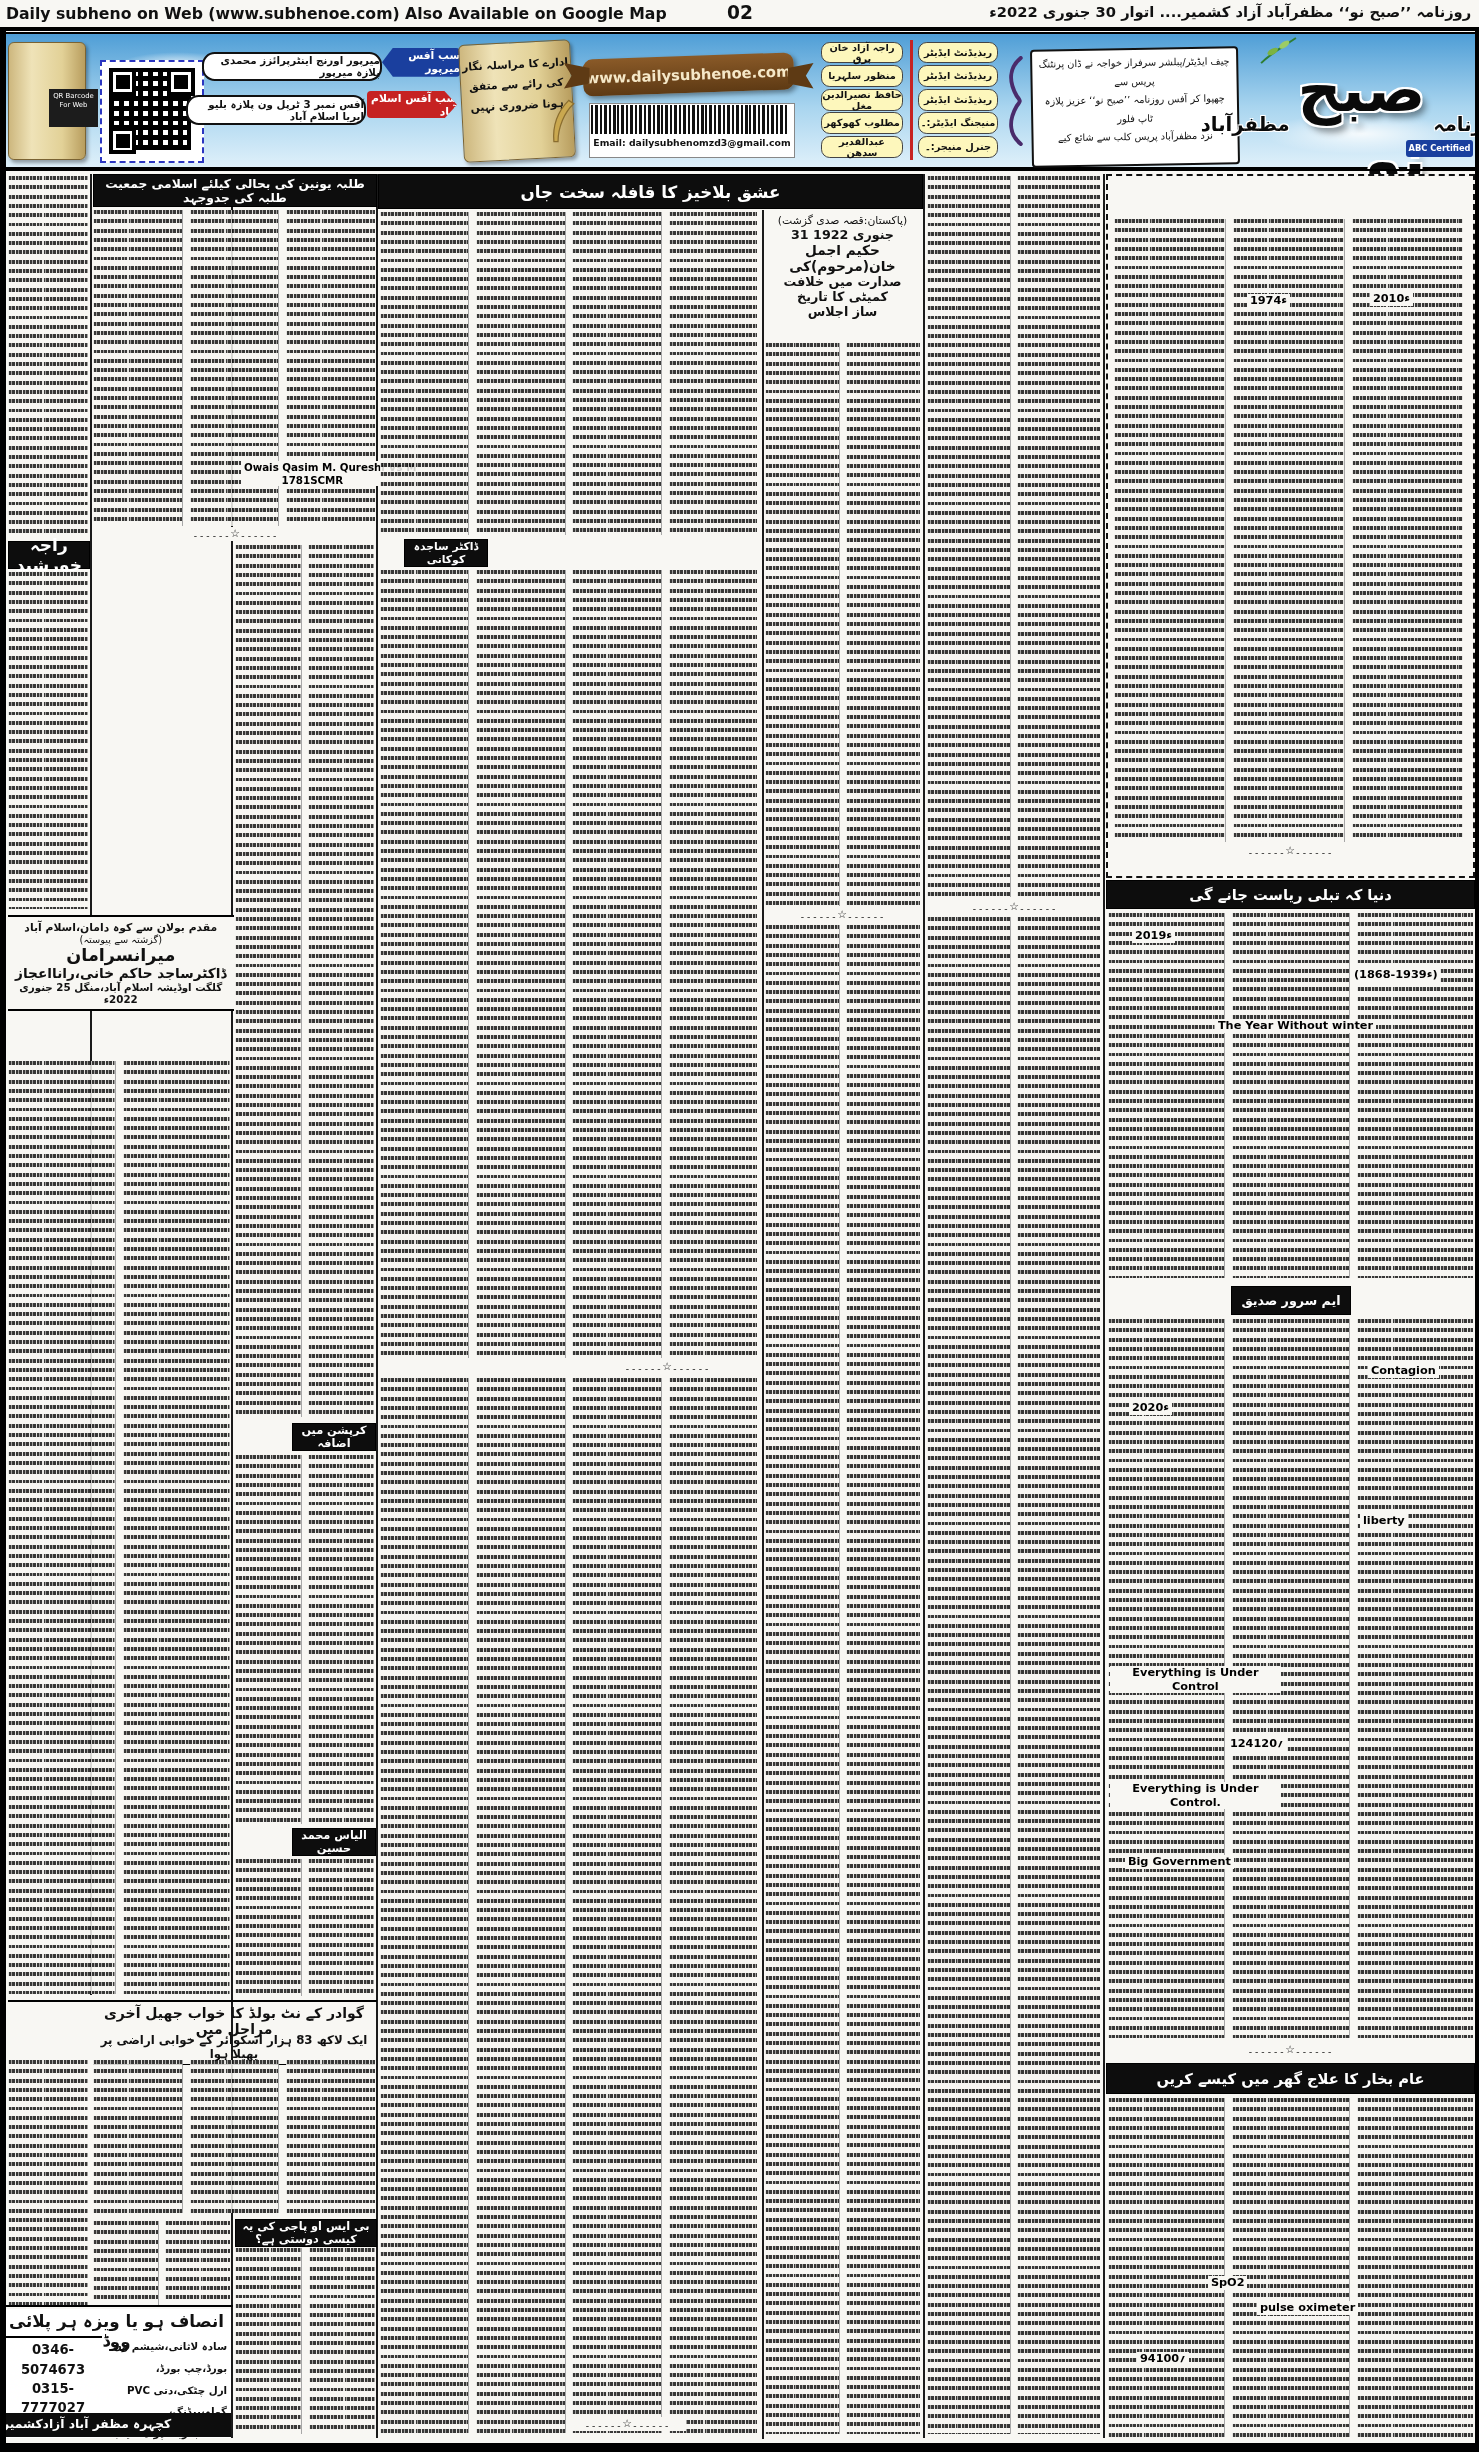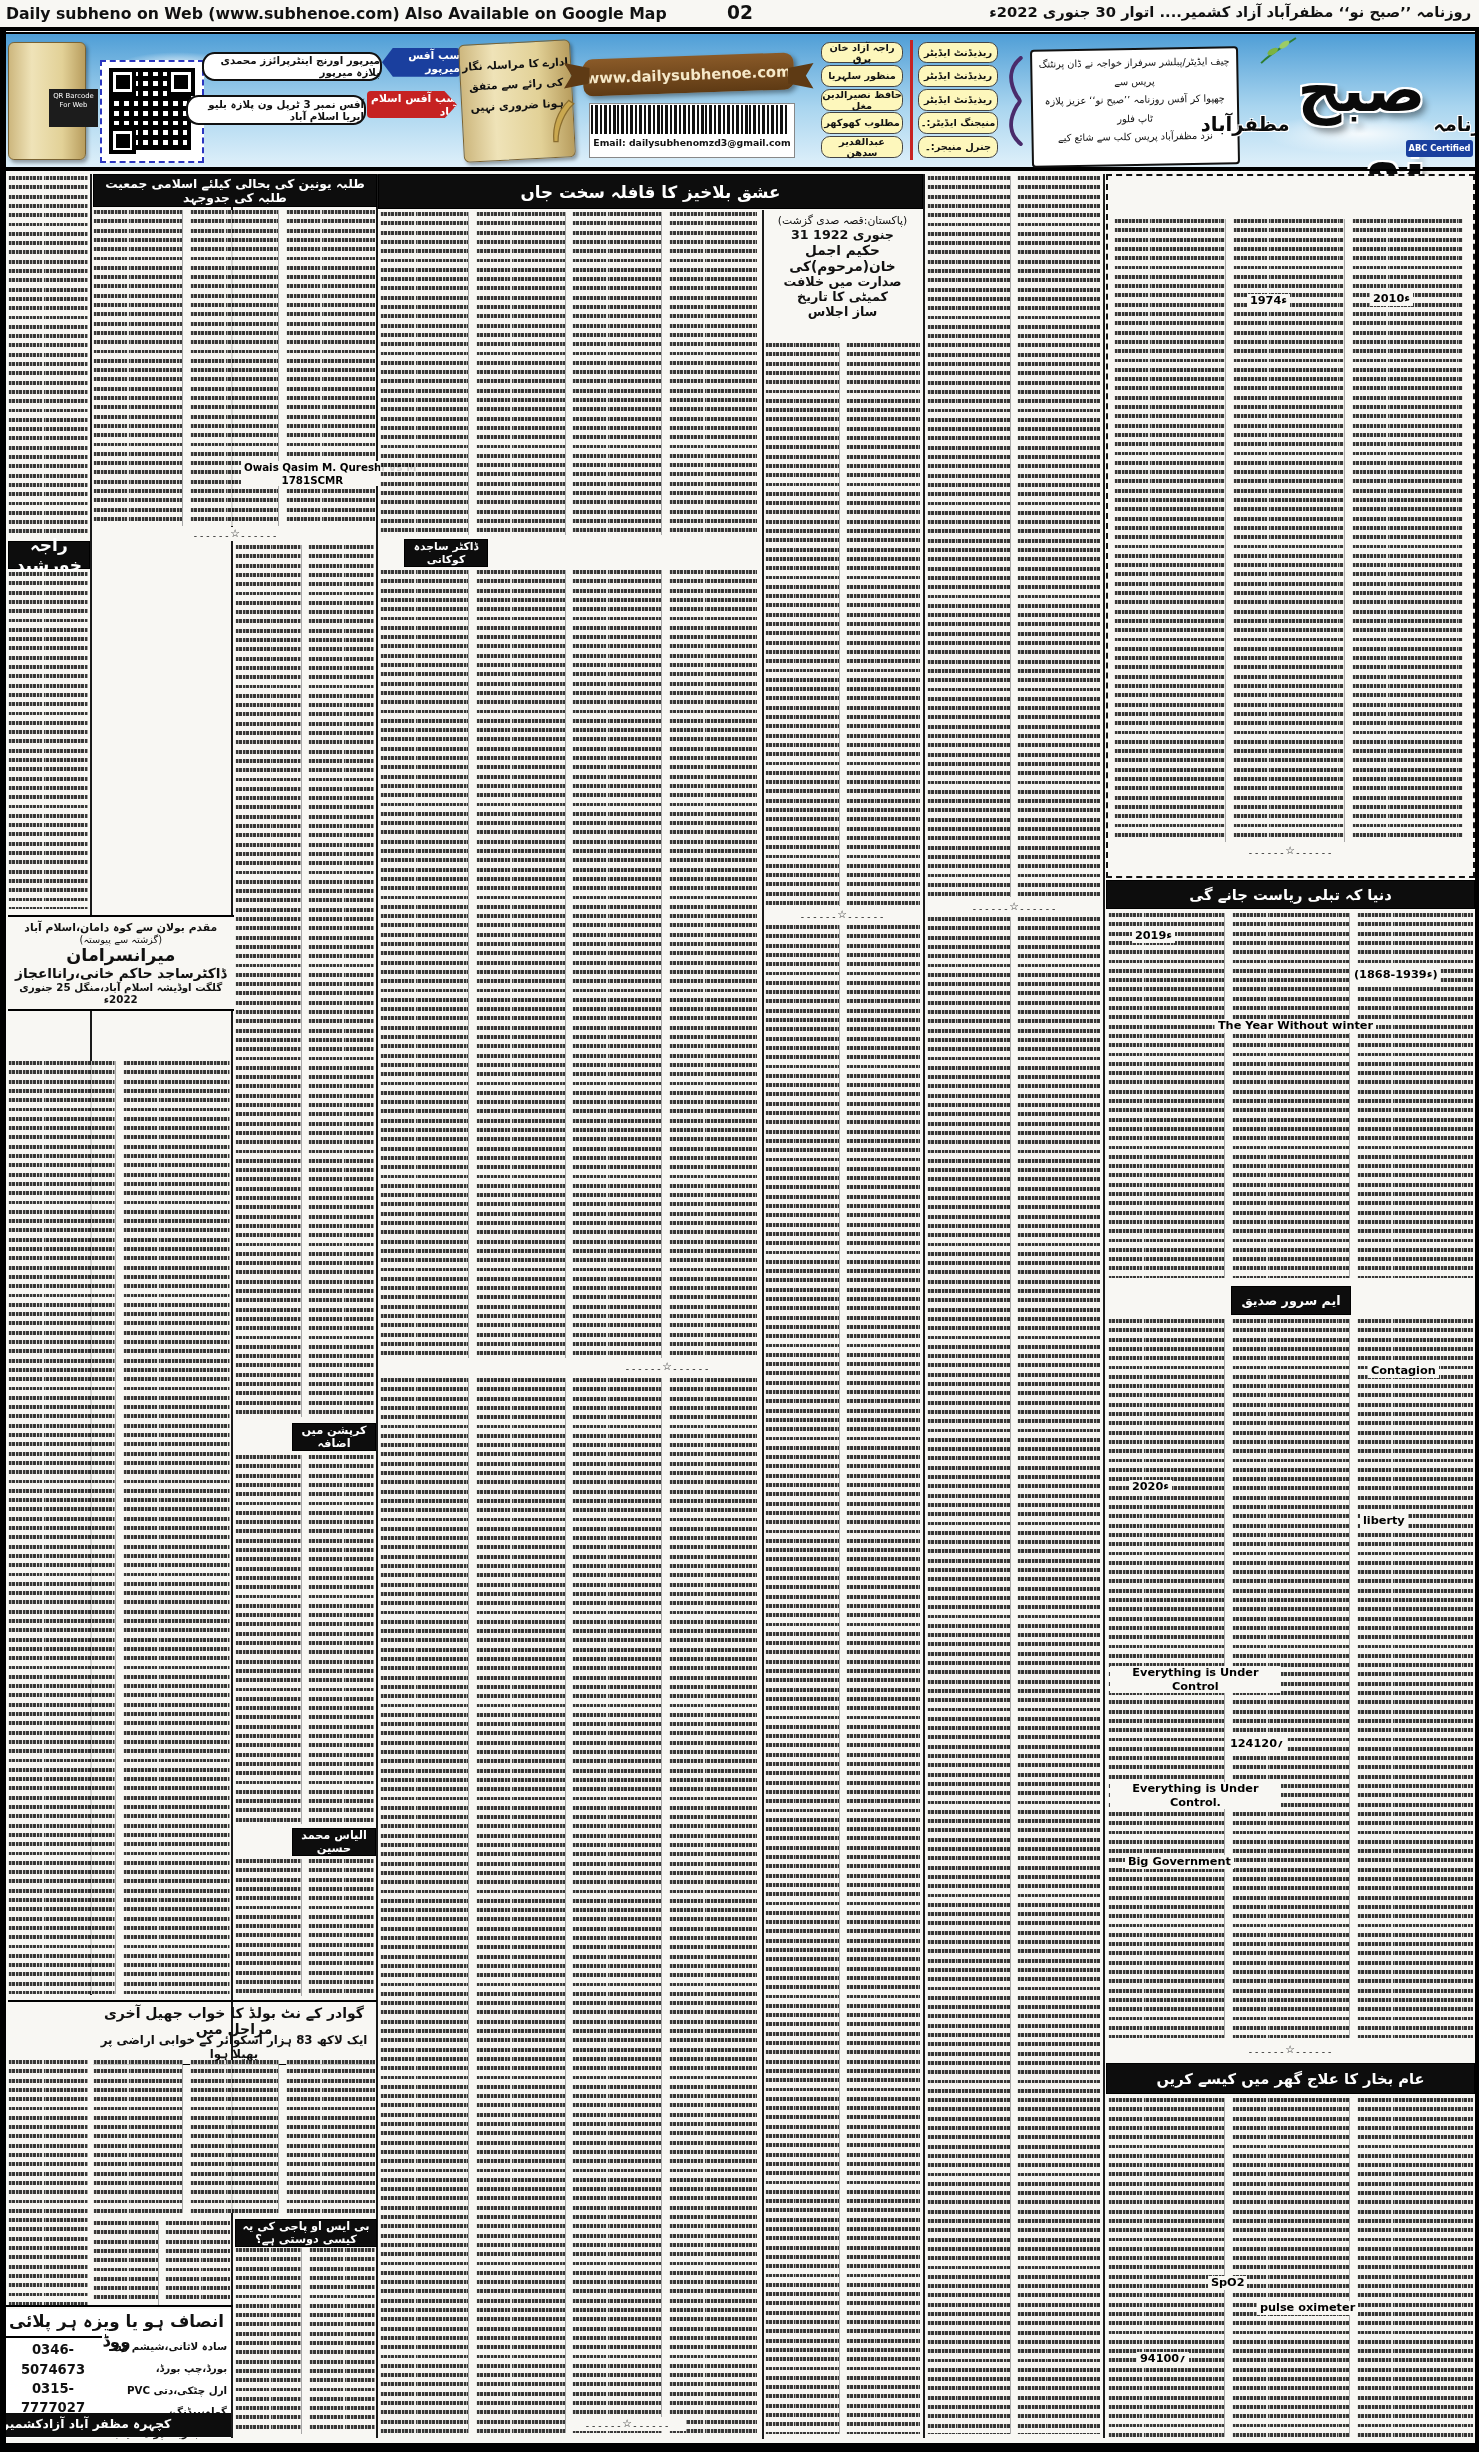--- a/index.html
+++ b/index.html
@@ -259,21 +259,21 @@
   <div class="chip" style="left:1215px;top:1019px;">The Year Without winter</div>
   <div class="chip" style="left:1132px;top:929px;">2019ء</div>
 
   <div class="hbar ur" style="left:1231px;top:1286px;width:118px;height:27.4px;font-size:12.7px;">ایم سرور صدیق</div>
   <div class="cols" style="left:1108px;top:1319px;width:365px;height:719px;">
       <div class="c"></div>
       <div class="c"></div>
       <div class="c"></div>
     </div>
   <div class="chip" style="left:1368px;top:1364px;">Contagion</div>
-  <div class="chip" style="left:1129px;top:1480px;">2020ء</div>
+  <div class="chip" style="left:1129px;top:1401px;">2020ء</div>
   <div class="chip" style="left:1360px;top:1514px;">liberty</div>
   <div class="chip" style="left:1110px;top:1666px;width:165px;white-space:normal;text-align:center;">Everything is Under Control</div>
   <div class="chip" style="left:1227px;top:1737px;">124؍120</div>
   <div class="chip" style="left:1110px;top:1782px;width:165px;white-space:normal;text-align:center;">Everything is Under Control.</div>
   <div class="chip" style="left:1125px;top:1855px;">Big Government</div>
   <div class="starsep" style="left:1231px;top:2043px;width:118px;">۔۔۔۔۔۔☆۔۔۔۔۔۔</div>
 
   <div class="hbar" style="left:1106px;top:2063px;width:367px;height:29px;font-size:14.7px;">عام بخار کا علاج گھر میں کیسے کریں</div>
   <div class="cols" style="left:1108px;top:2098px;width:365px;height:339px;">
       <div class="c"></div>

